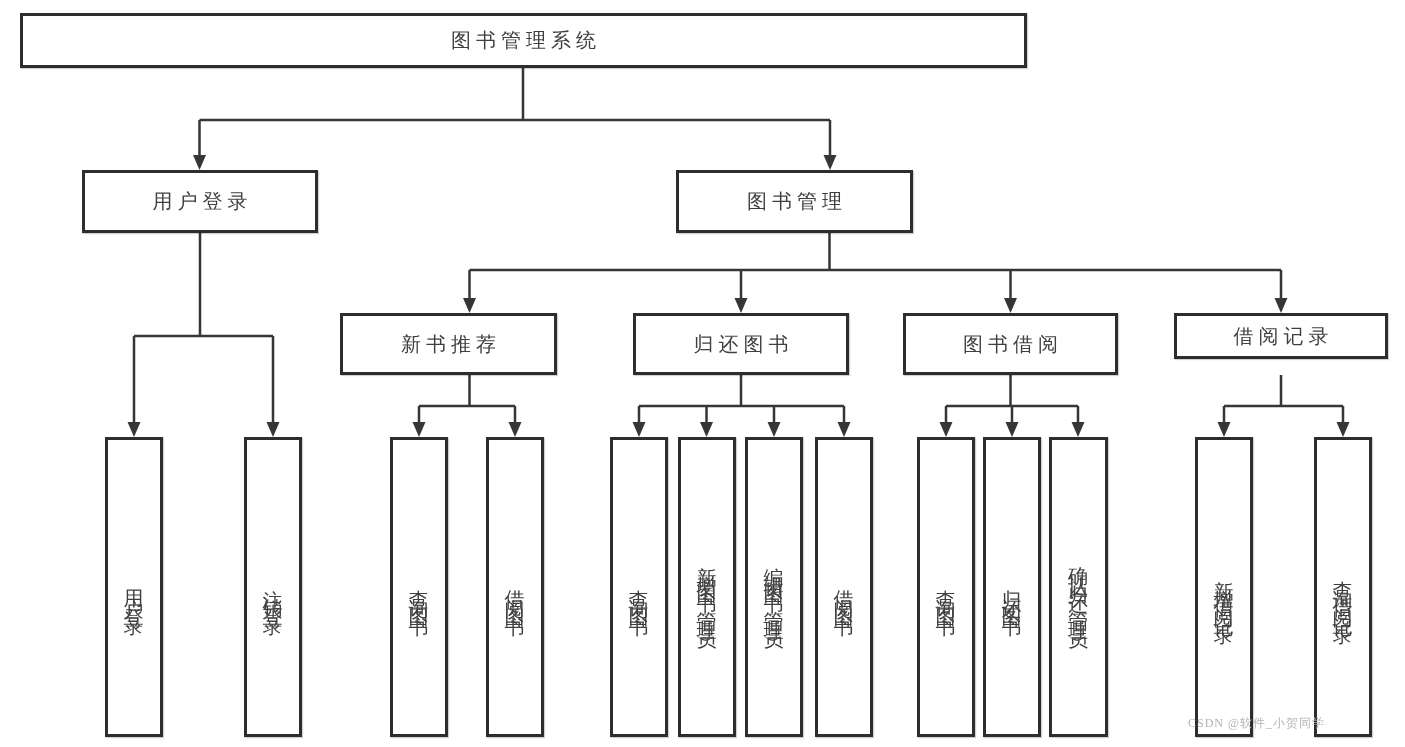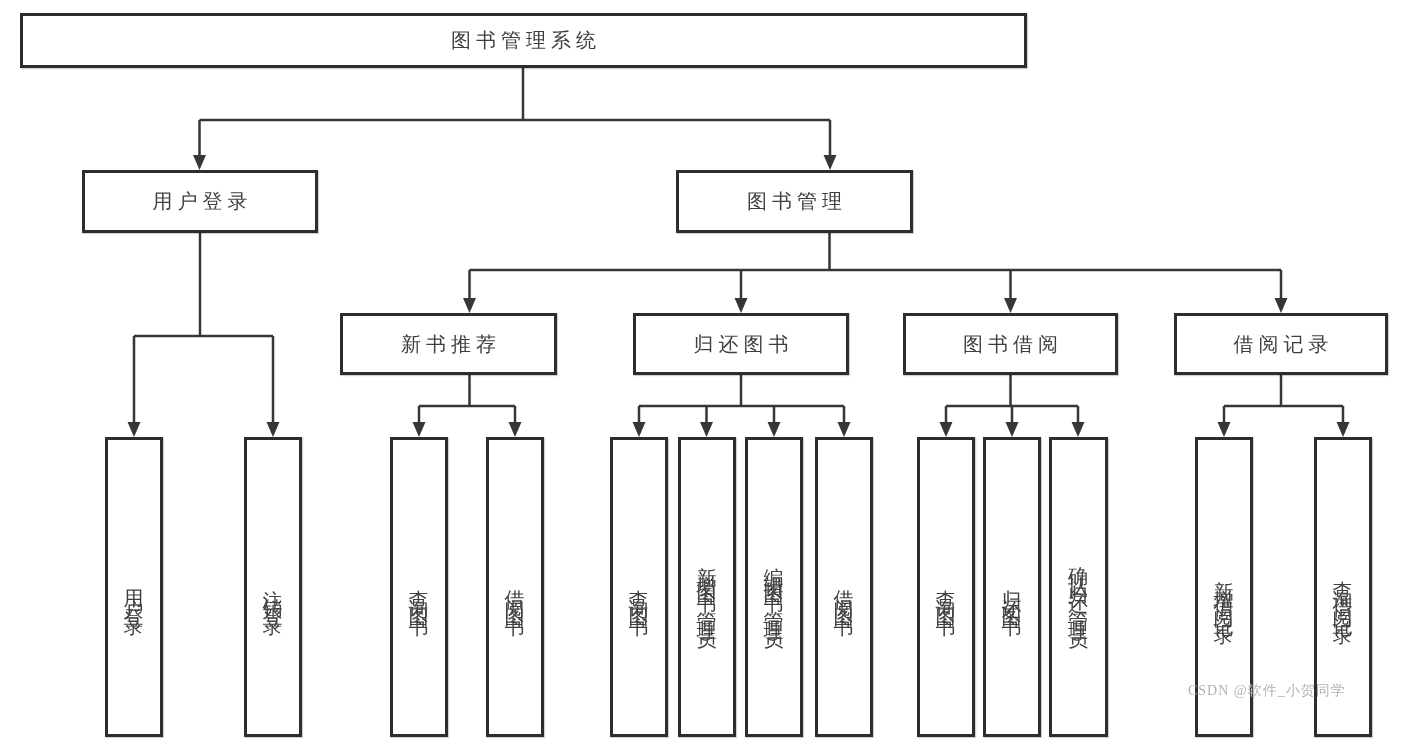--- a/index.html
+++ b/index.html
@@ -40,22 +40,22 @@
   .node .vlbl{
     writing-mode:vertical-rl;
     text-orientation:mixed;
     font-size:20px;
     letter-spacing:9px;
     margin-bottom:-9px;
     line-height:1;
   }
   .watermark{
     position:absolute;
-    left:1188px;top:682px;
-    font-size:14px;
+    left:1188px;top:715px;
+    font-size:12px;
     letter-spacing:1px;
     color:var(--watermark);
     white-space:nowrap;
   }
 </style>
 </head>
 <body>
 
 <div class="stage">
 
@@ -115,21 +115,21 @@
 
   <div class="node" style="left:340px;top:313px;width:217px;height:62px">
     <span class="lbl">新书推荐</span>
   </div>
   <div class="node" style="left:633px;top:313px;width:216px;height:62px">
     <span class="lbl">归还图书</span>
   </div>
   <div class="node" style="left:903px;top:313px;width:215px;height:62px">
     <span class="lbl">图书借阅</span>
   </div>
-  <div class="node" style="left:1174px;top:313px;width:214px;height:62px">
+  <div class="node" style="left:1174px;top:313px;width:214px;height:46px">
     <span class="lbl">借阅记录</span>
   </div>
 
   <div class="node" style="left:105px;top:437px;width:58px;height:300px">
     <span class="vlbl">用户登录</span>
   </div>
   <div class="node" style="left:244px;top:437px;width:58px;height:300px">
     <span class="vlbl">注销登录</span>
   </div>
 

